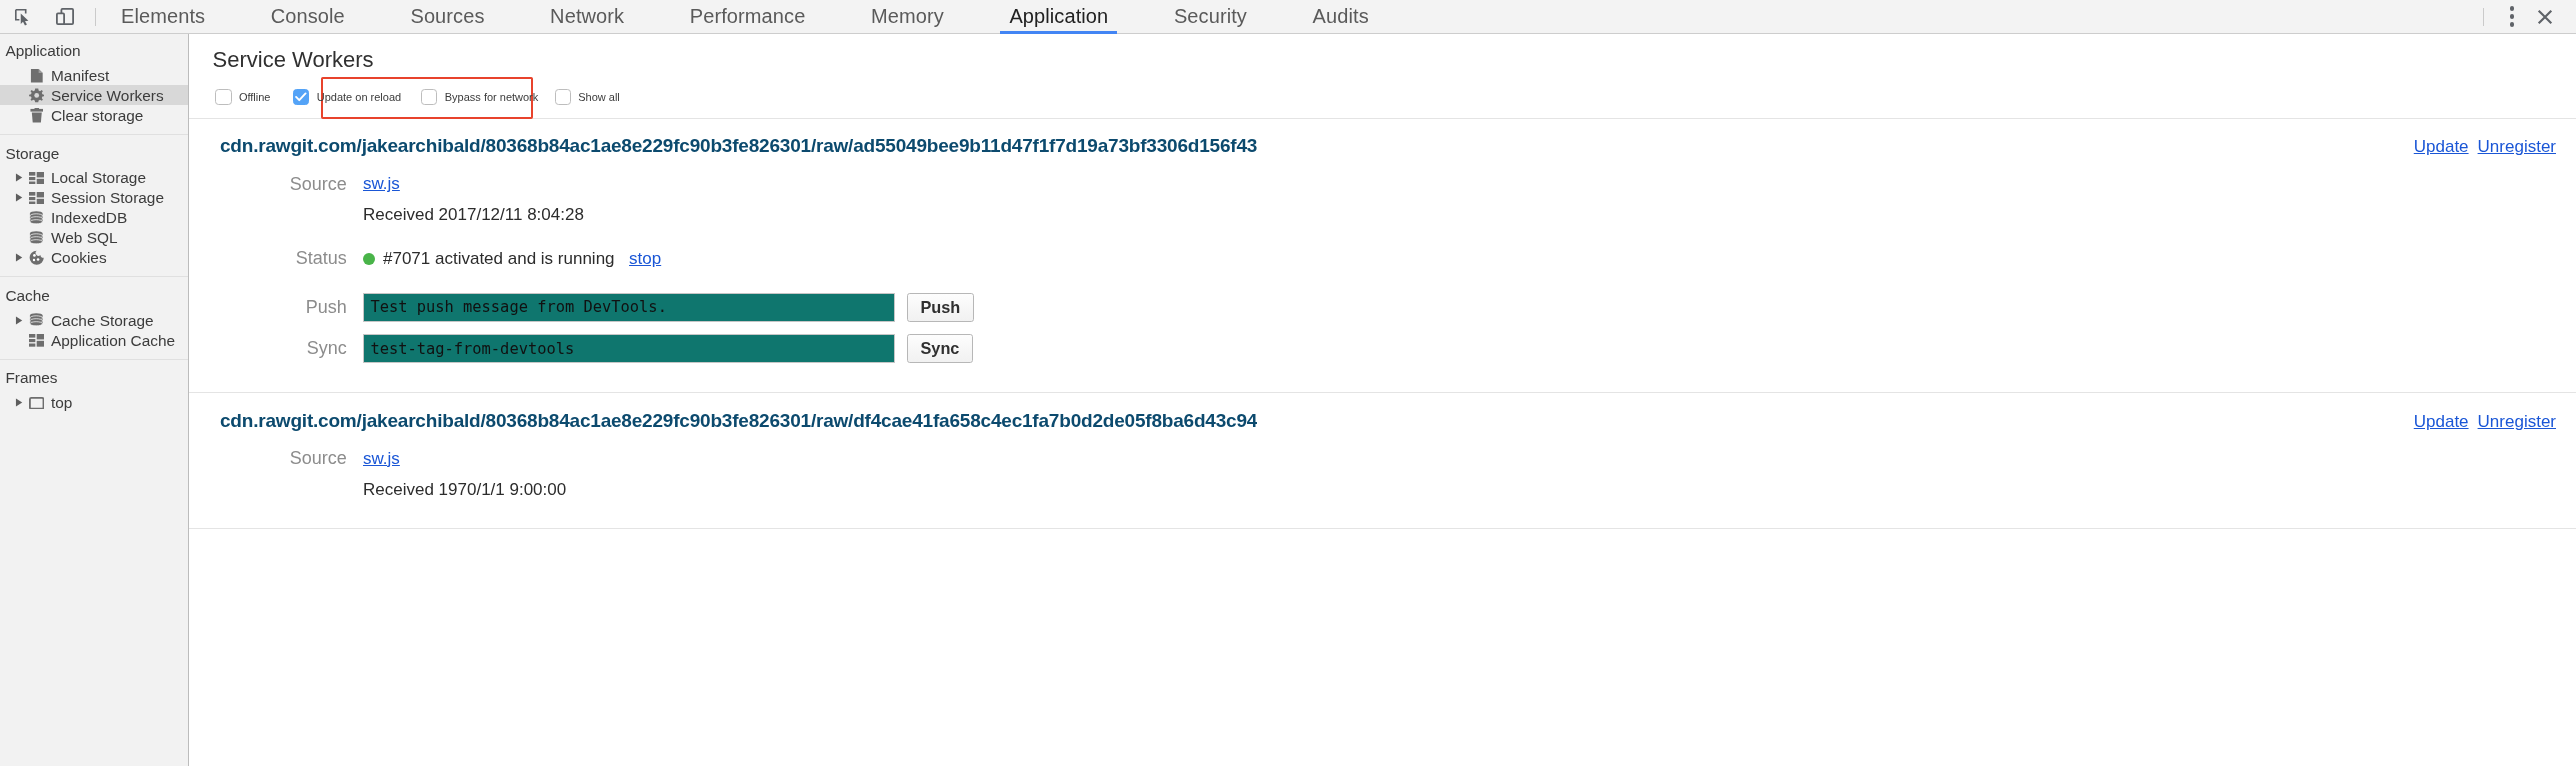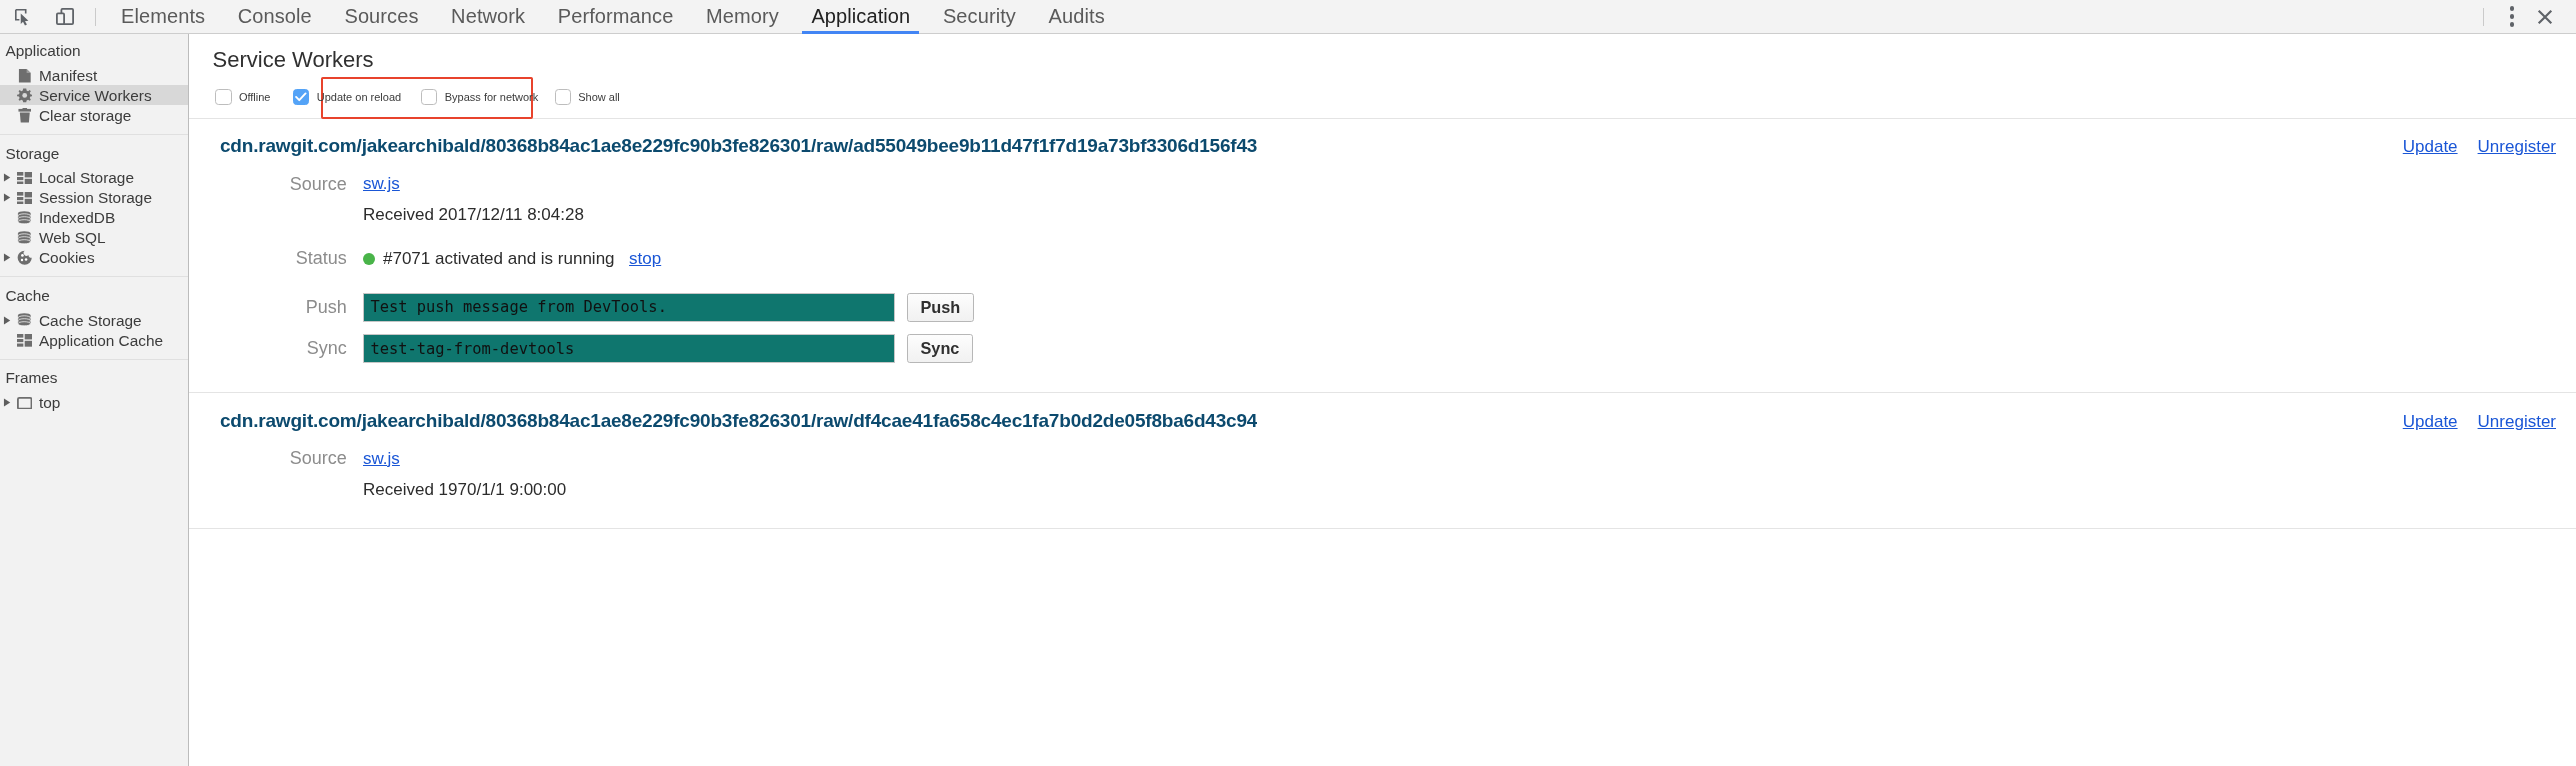--- a/index.html
+++ b/index.html
@@ -33,20 +33,21 @@
   .tb-icon:first-child { margin-left: 1.8px; }
   .tb-sep {
     width: 0.9px; height: 18px;
     background: #cacaca;
     margin: 0 9px;
   }
   .tabs {
     display: flex;
     align-items: stretch;
     height: 34px;
+    gap: 33px;
   }
   .tab {
     padding: 0 16.3px;
     display: flex; align-items: center;
     font-size: 20px;
     color: #5a5a5a;
     cursor: pointer;
     position: relative;
     letter-spacing: 0.1px;
   }
@@ -98,21 +99,21 @@
   .sb-title {
     font-size: 15.4px;
     color: #3c3c3c;
     padding: 2.7px 0 5.4px 5.4px;
     white-space: nowrap;
   }
   .sb-item {
     display: flex;
     align-items: center;
     height: 20px;
-    padding-left: 0;
+    padding-left: 12px;
     font-size: 15.4px;
     color: #3c3c3c;
     cursor: pointer;
     white-space: nowrap;
   }
   .sb-item.selected { background: #d8d8d8; }
   .sb-arrow {
     width: 14.5px; min-width: 14.5px;
     display: flex; align-items: center; justify-content: center;
   }
@@ -193,21 +194,21 @@
     font-weight: bold;
     color: #0c4a6e;
     letter-spacing: -0.2px;
     white-space: nowrap;
     overflow: hidden;
     text-overflow: ellipsis;
   }
   .sw-actions {
     margin-left: auto;
     display: flex;
-    gap: 20px;
+    gap: 9px;
     white-space: nowrap;
     padding-left: 18px;
   }
   .lnk {
     color: #1a56d6;
     font-size: 17px;
     text-decoration: underline;
     cursor: pointer;
   }
   .sw-rows { margin-top: 14.5px; }

